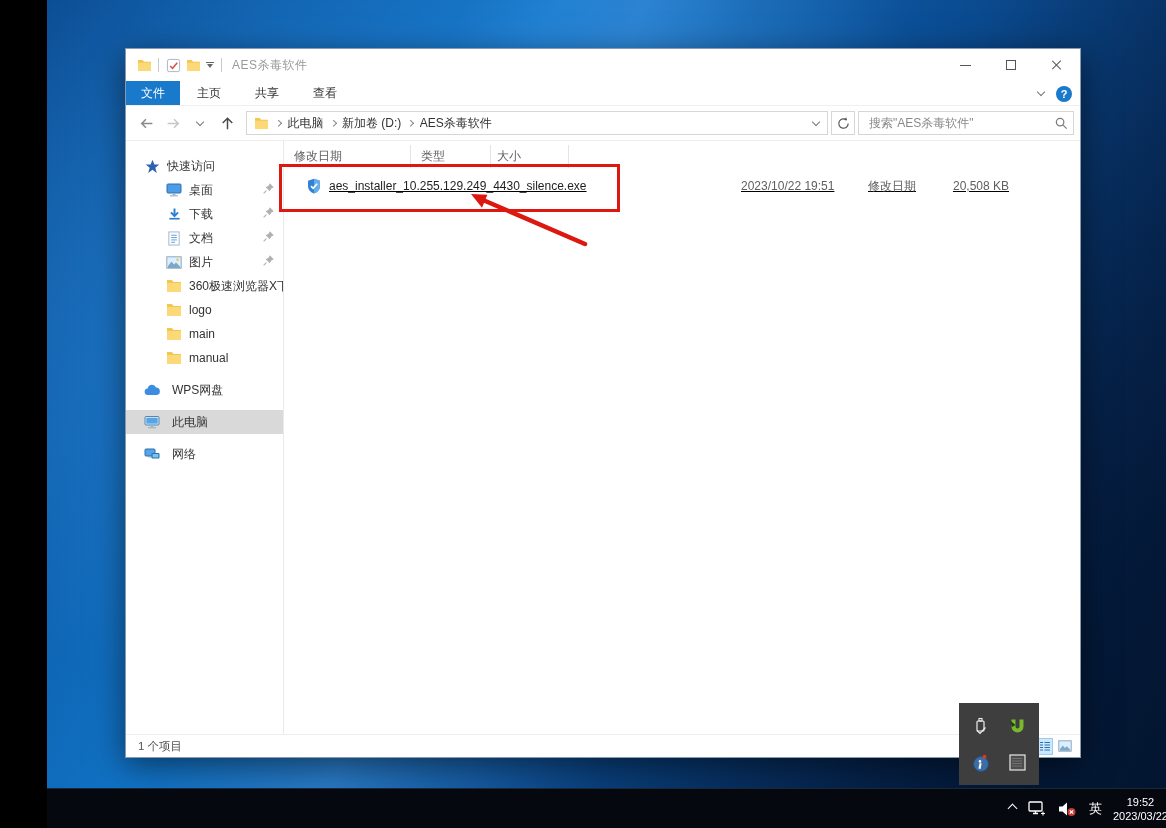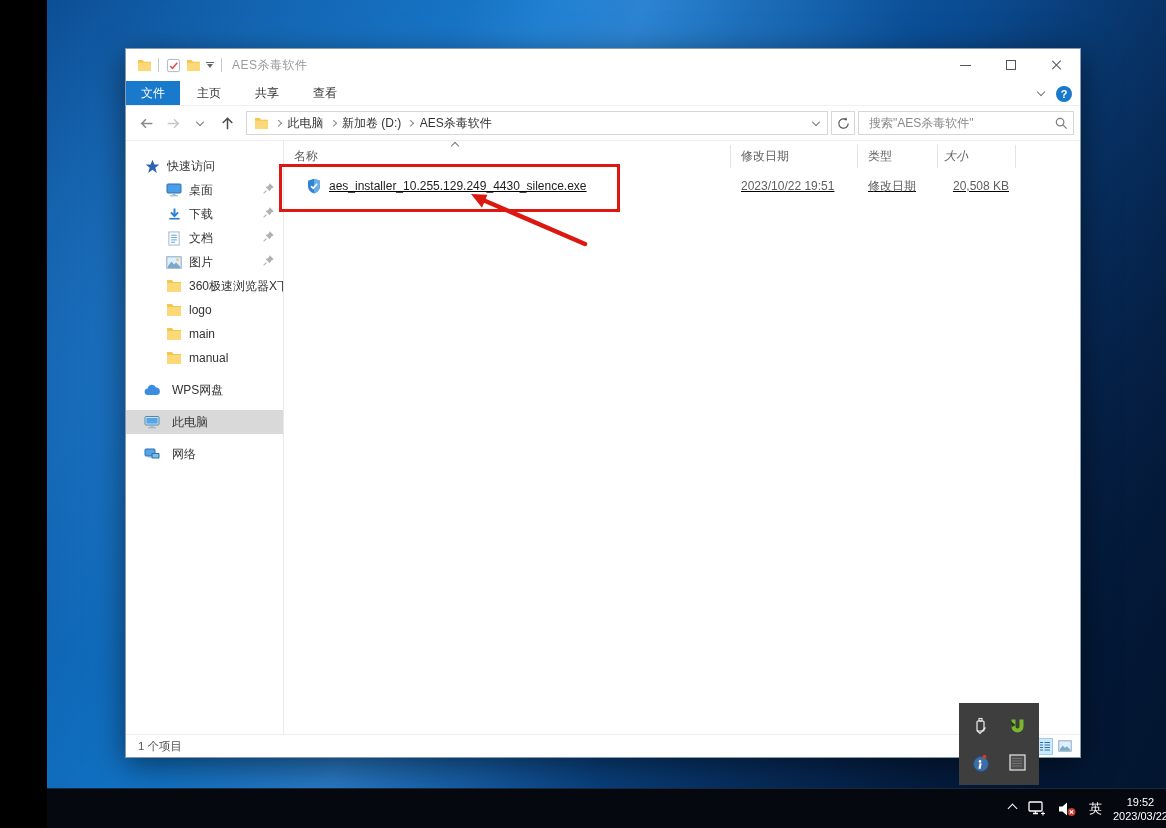--- a/index.html
+++ b/index.html
@@ -56,21 +56,21 @@
   .sb-item.child{padding-left:40px;}
   .sb-item.sel{background:#d9d9d9;}
   .sb-item.gap{margin-top:8px;gap:12px;}
   .sb-ico{width:16px;height:16px;flex:0 0 16px;display:flex;align-items:center;justify-content:center;}
   .sb-label{overflow:hidden;text-overflow:clip;}
   .pin{position:absolute;right:7px;top:4px;width:14px;height:14px;opacity:.75;}
 
   .filelist{flex:1;position:relative;padding-top:4px;}
   .cols{display:flex;height:23px;align-items:center;font-size:12px;color:#606060;}
   .colcell{height:100%;display:flex;align-items:center;padding-left:10px;border-right:1px solid #e4e4e4;position:relative;}
-  .c-name{width:447px;} .c-mod{width:127px;text-align:center;} .c-type{width:80px;} .c-size{width:78px;padding-left:6px;font-style:italic;}
+  .c-name{width:447px;} .c-mod{width:127px;text-align:center;} .c-type{width:80px;} .c-size{width:78px;padding-left:6px;}
   .sortcaret{position:absolute;left:168px;top:-2px;}
   .frow{display:flex;height:30px;align-items:center;margin-top:3px;font-size:12px;text-decoration:underline;}
   .fcell{display:flex;align-items:center;}
   .f-name{width:447px;padding-left:22px;color:#1e1e1e;gap:7px;}
   .f-mod{width:127px;padding-left:10px;color:#5f5f5f;}
   .f-type{width:80px;padding-left:10px;color:#5f5f5f;}
   .f-size{width:78px;justify-content:flex-end;padding-right:7px;color:#5f5f5f;}
 
   .statusbar{height:23px;border-top:1px solid #eee;display:flex;align-items:center;padding:0 7px 0 12px;font-size:11.5px;color:#555;}
   .viewtoggles{margin-left:auto;display:flex;gap:3px;}
@@ -333,24 +333,20 @@
                 <rect x="7.5" y="6" width="8" height="5.5" rx="1" fill="#2f6fae"></rect>
                 <rect x="8.6" y="7" width="5.8" height="3.5" fill="#79c3f0"></rect>
               </svg>
             </span>
           <span class="sb-label">网络</span>
         </div>
       </div>
 
       <div class="filelist">
         <div class="cols">
-          <div class="colcell c-name">
-            <span>名称</span>
-            <span class="sortcaret chev up"></span>
-          </div>
           <div class="colcell c-mod">
               <span>修改日期</span>
             </div>
           <div class="colcell c-type">
               <span>类型</span>
             </div>
           <div class="colcell c-size">
               <span>大小</span>
             </div>
         </div>

